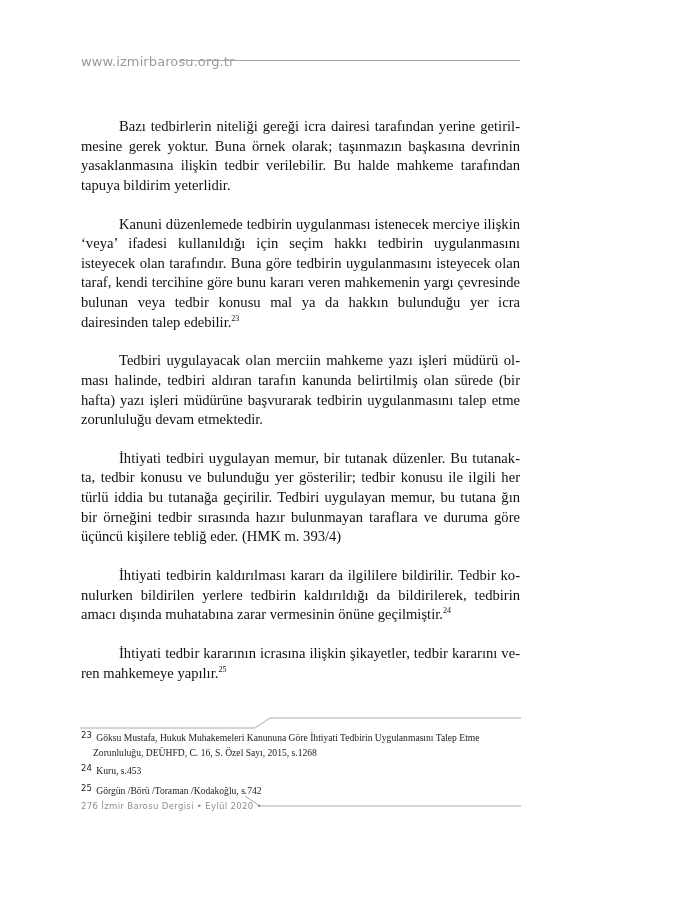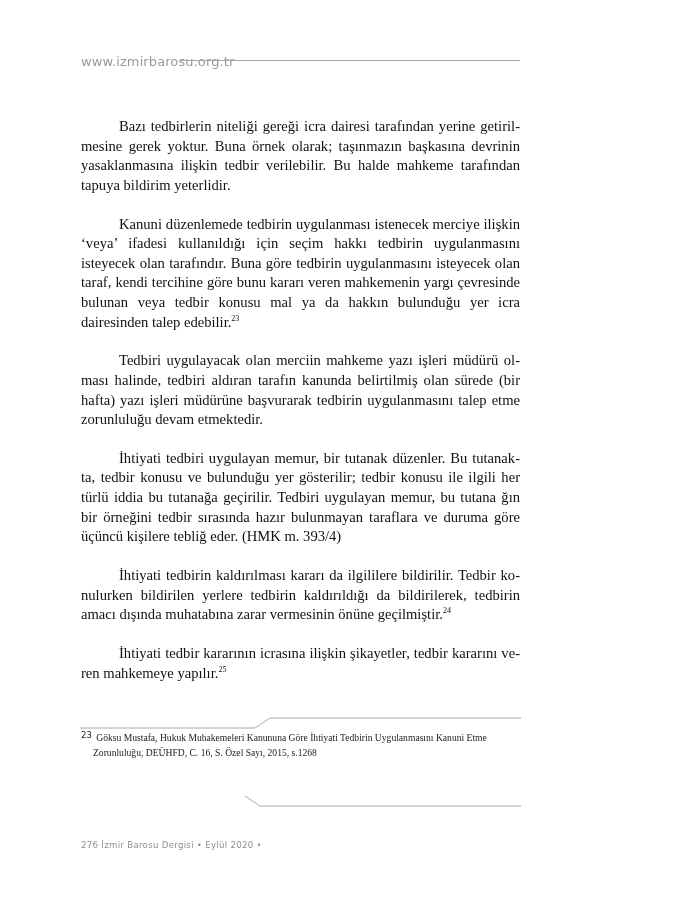--- a/index.html
+++ b/index.html
@@ -23,21 +23,21 @@
   .body-text sup { font-size: 8px; line-height: 0; vertical-align: 6px; }
   .fn-sep { position: absolute; left: 80px; top: 716px; width: 441px; height: 14px; }
   .footnotes {
     position: absolute; left: 81px; top: 731px; width: 440px;
     font-family: "Liberation Serif", "DejaVu Serif", serif;
     font-size: 9.6px; line-height: 13.6px; color: #222222;
   }
   .fn { margin: 0 0 5px 0; padding-left: 12px; text-indent: -12px; }
   .fn .num { font-family: "DejaVu Sans", sans-serif; font-size: 8.5px; position: relative; top: -3px; margin-right: 2px; }
   .footer-text {
-    position: absolute; left: 81px; top: 840px;
+    position: absolute; left: 81px; top: 801px;
     font-family: "DejaVu Sans", sans-serif; font-size: 8.6px; color: #8f8f8f;
     letter-spacing: 0.3px;
   }
   .footer-rule { position: absolute; left: 80px; top: 795px; width: 441px; height: 14px; }
 </style>
 </head>
 <body>
 
 <div class="header-url">www.izmirbarosu.org.tr</div>
 <div class="header-rule"></div>
@@ -49,19 +49,21 @@
   <p><span>İhtiyati tedbiri uygulayan memur, bir tutanak düzenler. Bu tutanak­ta, tedbir konusu ve bulunduğu yer gösterilir; tedbir konusu ile ilgili her türlü iddia bu tutanağa geçirilir. Tedbiri uygulayan memur, bu tutana­ ğın bir örneğini tedbir sırasında hazır bulunmayan taraflara ve duruma göre üçüncü kişilere tebliğ eder. (HMK m. 393/4)</span></p>
   <p><span>İhtiyati tedbirin kaldırılması kararı da ilgililere bildirilir. Tedbir ko­nulurken bildirilen yerlere tedbirin kaldırıldığı da bildirilerek, tedbirin amacı dışında muhatabına zarar vermesinin önüne geçilmiştir.</span><sup>24</sup></p>
   <p><span>İhtiyati tedbir kararının icrasına ilişkin şikayetler, tedbir kararını ve­ren mahkemeye yapılır.</span><sup>25</sup></p>
 </div>
 
 <svg class="fn-sep" viewBox="0 0 441 14" width="441" height="14">
   <polyline points="0,12 175,12 190,2 441,2" fill="none" stroke="#aaaaaa" stroke-width="1"></polyline>
 </svg>
 
 <div class="footnotes">
-  <div class="fn"><span class="num">23</span> <span>Göksu Mustafa, Hukuk Muhakemeleri Kanununa Göre İhtiyati Tedbirin Uygulanmasını Kanuni Etme Zorunluluğu, DEÜHFD, C. 16, S. Özel Sayı, 2015, s.1268</span></div>
+  <div class="fn"><span class="num">23</span> <span>Göksu Mustafa, Hukuk Muhakemeleri Kanununa Göre İhtiyati Tedbirin Uygulanmasını Talep Etme Zorunluluğu, DEÜHFD, C. 16, S. Özel Sayı, 2015, s.1268</span></div>
+  <div class="fn"><span class="num">24</span> <span>Kuru, s.453</span></div>
+  <div class="fn"><span class="num">25</span> <span>Görgün /Börü /Toraman /Kodakoğlu, s.742</span></div>
 </div>
 
 <svg class="footer-rule" viewBox="0 0 441 14" width="441" height="14">
   <polyline points="165,1 180,11 441,11" fill="none" stroke="#aaaaaa" stroke-width="1"></polyline>
 </svg>
 <div class="footer-text">276 İzmir Barosu Dergisi • Eylül 2020 •</div>
 
 </body></html>

